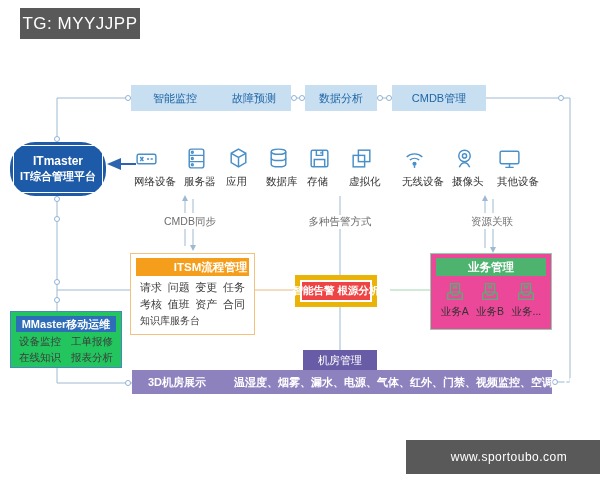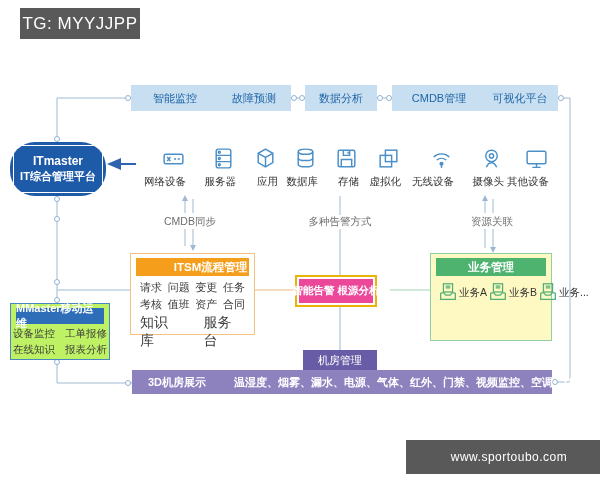--- a/index.html
+++ b/index.html
@@ -11,36 +11,36 @@
   .badge.top{left:20px;top:8px;width:120px;height:31px;font-size:17px;}
   .badge.bottom{left:406px;top:440px;width:206px;height:34px;font-size:12px;}
   .topbox{top:85px;height:26px;background:#c8dff2;color:#2166a5;font-size:11px;display:flex;align-items:center;justify-content:center;z-index:2;}
   .itmaster{left:10px;top:142px;width:96px;height:54px;background:#1d5aa8;z-index:2;border-radius:25px;}
   .itmaster .inner{position:absolute;inset:3px;border:1px solid #fff;display:flex;flex-direction:column;align-items:center;justify-content:center;color:#fff;font-weight:bold;}
   .itmaster .t1{font-size:12px;}
   .itmaster .t2{font-size:11px;margin-top:1px;}
   .capbox{left:10px;top:222px;width:96px;height:57px;background:#3e82c4;color:#fff;z-index:2;display:flex;flex-direction:column;justify-content:center;gap:3px;font-size:10.5px;font-weight:bold;}
   .capbox .row{display:flex;justify-content:center;gap:8px;}
   .caps-spaced{letter-spacing:2px;}
-  .mmaster{left:10px;top:303px;width:100px;height:57px;background:#bef264;border:1px solid #4a86c0;z-index:2;}
+  .mmaster{left:10px;top:311px;width:112px;height:57px;background:#22c55e;border:1px solid #4a86c0;z-index:2;}
   .mmaster .title{margin:4px 5px 3px 5px;height:16px;background:#2e6db8;color:#fff;font-size:11px;font-weight:bold;display:flex;align-items:center;justify-content:center;}
   .mmaster .row{display:flex;justify-content:center;gap:10px;font-size:10.5px;color:#3d3d3d;margin-top:2px;}
-  .device{top:146px;width:52px;z-index:2;display:flex;flex-direction:column;align-items:flex-end;}
+  .device{top:146px;width:52px;z-index:2;display:flex;flex-direction:column;align-items:flex-start;}
   .device svg{width:25px;height:25px;}
   .device .lbl{margin-top:4px;font-size:10.5px;color:#333;white-space:nowrap;}
   .flowlbl{top:215px;z-index:2;font-size:10.5px;color:#6e6e6e;text-align:center;background:#fff;padding:0 2px;white-space:nowrap;}
   .itsm{left:130px;top:253px;width:125px;height:82px;background:#fff;border:1px solid #f2c27e;z-index:2;}
   .itsm .title{margin:4px 5px 4px 5px;height:18px;background:#f59e1c;color:#fff;font-size:11.5px;font-weight:bold;display:flex;align-items:center;justify-content:center;padding-left:36px;}
   .itsm .row{display:flex;justify-content:space-between;padding:0 9px;font-size:11px;color:#3d3d3d;margin-top:2px;}
-  .itsm .row3{display:flex;gap:22px;padding:0 9px;font-size:14px;color:#3d3d3d;margin-top:2px;}
-  .alertbox{left:295px;top:275px;width:82px;height:32px;background:#ec4899;border:2px solid #eab308;box-shadow:inset 0 0 0 2px #fff;z-index:2;display:flex;align-items:center;justify-content:center;color:#fff;font-size:10.5px;font-weight:bold;white-space:nowrap;}
-  .business{left:430px;top:253px;width:122px;height:88px;background:#fef9c3;border:1px solid #90d0a6;z-index:2;}
+  .itsm .row3{display:flex;padding:0 9px;font-size:10px;color:#3d3d3d;margin-top:2px;}
+  .alertbox{left:295px;top:275px;width:82px;height:32px;background:#ef4444;border:5px solid #eab308;box-shadow:inset 0 0 0 2px #fff;z-index:2;display:flex;align-items:center;justify-content:center;color:#fff;font-size:10.5px;font-weight:bold;white-space:nowrap;}
+  .business{left:430px;top:253px;width:122px;height:77px;background:#ec4899;border:1px solid #90d0a6;z-index:2;}
   .business .title{margin:4px 5px 5px 5px;height:18px;background:#4db36e;color:#fff;font-size:11.5px;font-weight:bold;display:flex;align-items:center;justify-content:center;}
   .business .items{display:flex;justify-content:space-around;padding:0 6px;}
-  .business .bi{display:flex;flex-direction:row;align-items:center;}
+  .business .bi{display:flex;flex-direction:column;align-items:center;}
   .business .bi svg{width:22px;height:22px;}
   .business .bi .lbl{font-size:10.5px;color:#333;margin-top:2px;white-space:nowrap;}
   .dctab{left:303px;top:350px;width:74px;height:20px;background:#685ca6;color:#fff;font-size:11px;display:flex;align-items:center;justify-content:center;z-index:3;}
   .dcbar{left:132px;top:370px;width:420px;height:24px;background:#8d81be;color:#fff;z-index:2;display:flex;align-items:center;gap:28px;padding:0 16px;font-size:11px;font-weight:bold;white-space:nowrap;}
 </style>
 </head>
 <body>
 
 <div class="stage">
 
@@ -87,21 +87,20 @@
     </g>
   </svg>
 
   <div class="abs badge top">TG: MYYJJPP</div>
   <div class="abs badge bottom">www.sportoubo.com</div>
 
   <div class="abs topbox" style="left:131px;width:88px;">智能监控</div>
   <div class="abs topbox" style="left:217px;width:74px;">故障预测</div>
   <div class="abs topbox" style="left:305px;width:72px;">数据分析</div>
   <div class="abs topbox" style="left:392px;width:94px;">CMDB管理</div>
-  <div class="abs topbox" style="left:482px;width:76px;">可视化平台</div>
 
   <div class="abs itmaster">
     <div class="inner">
       <span class="t1">ITmaster</span>
       <span class="t2">IT综合管理平台</span>
     </div>
   </div>
 
 
   <div class="abs mmaster">

